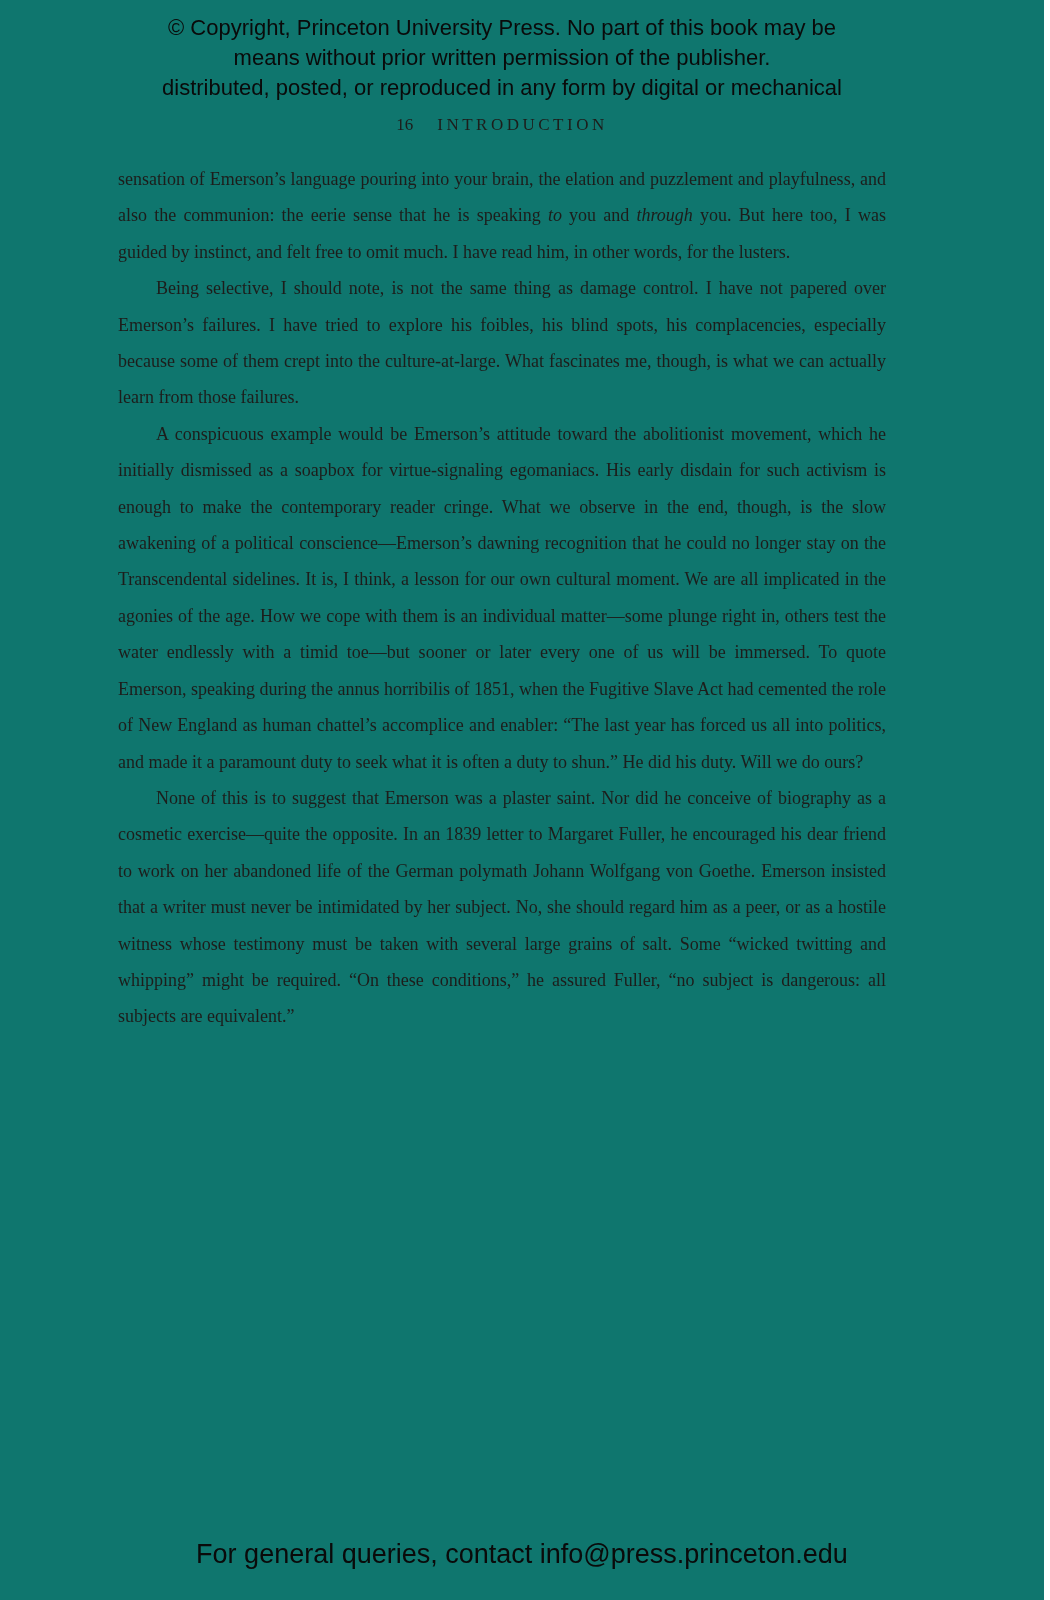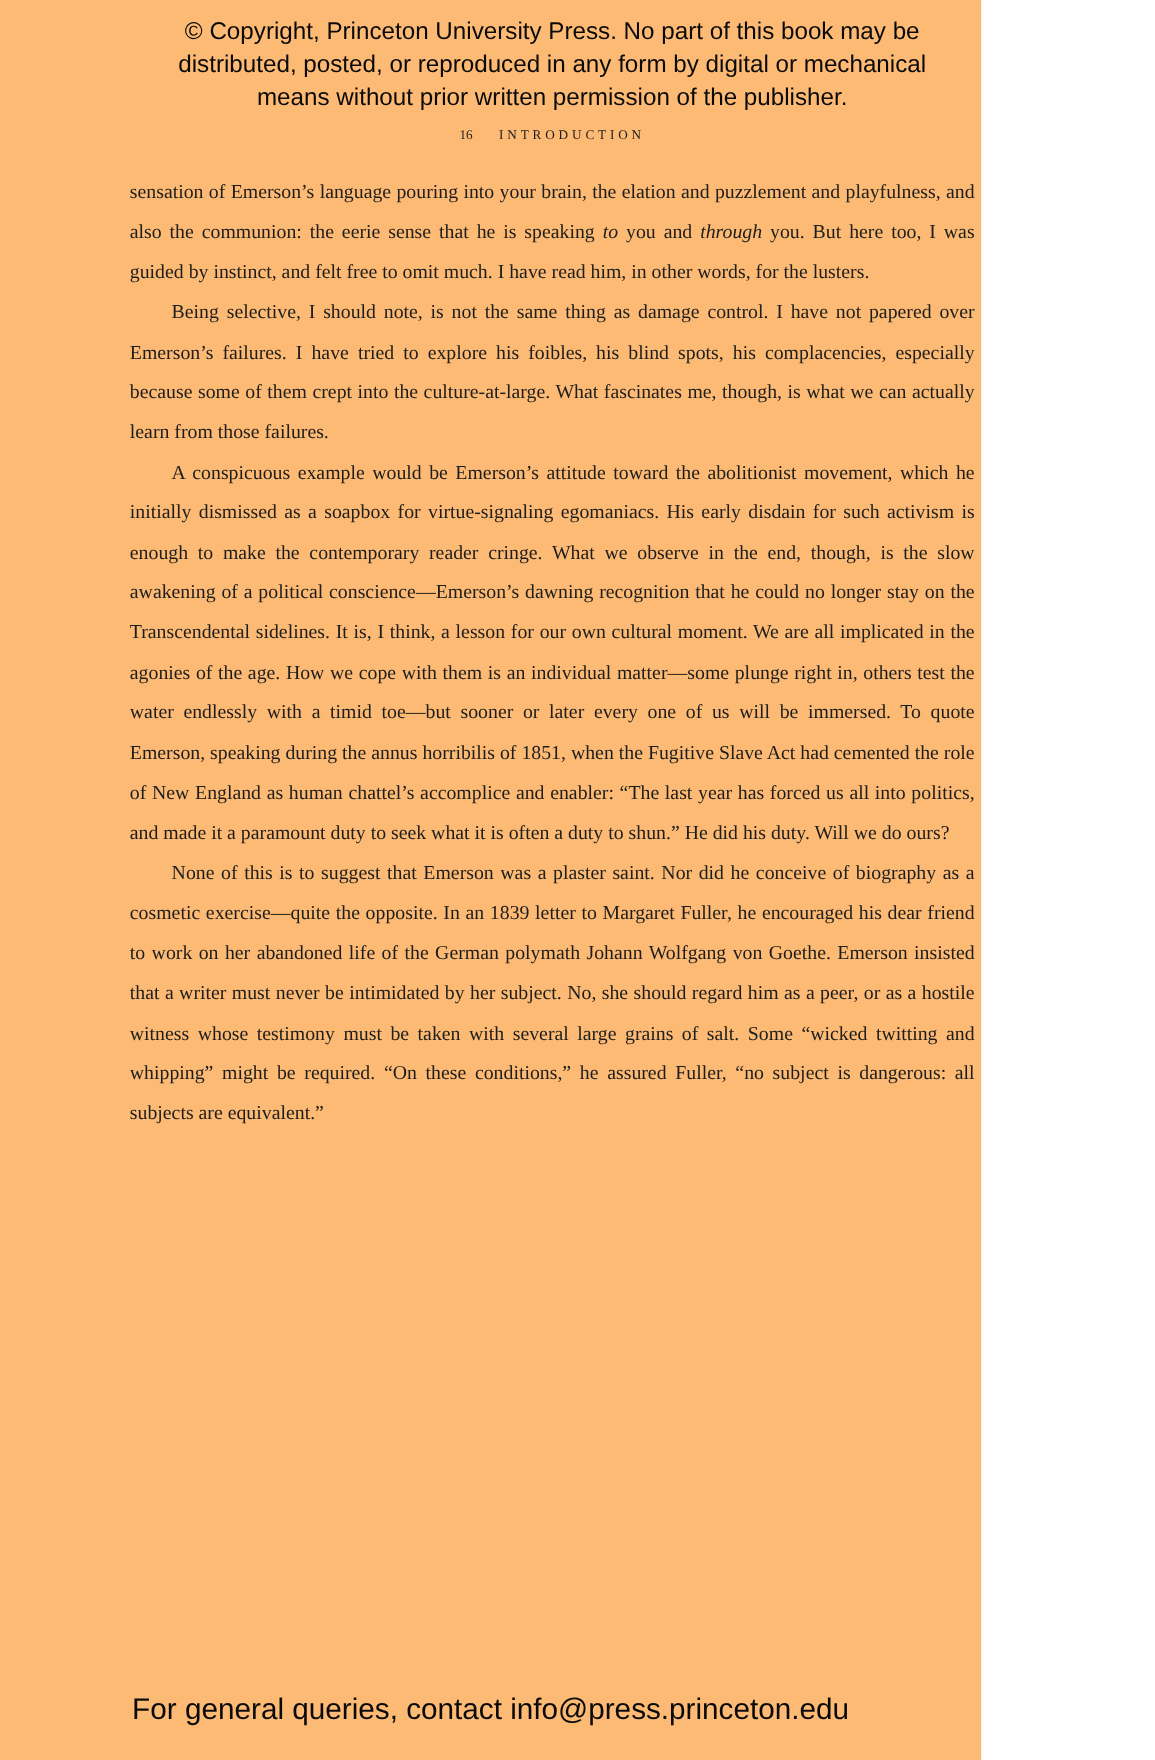--- a/index.html
+++ b/index.html
@@ -1,41 +1,41 @@
 <!DOCTYPE html>
 <html><head>
 <meta charset="utf-8">
 <style>
   html, body { margin: 0; padding: 0; background: #ffffff; }
   .page {
     position: relative;
-    width: 892px;
+    width: 1044px;
     height: 1600px;
-    background: #fdba74;
+    background: #0f766e;
     overflow: hidden;
     font-family: "Liberation Serif", serif;
     color: #1d1d1b;
   }
   .copyright {
     padding-top: 13px;
     width: 768px;
     margin-left: 118px;
     text-align: center;
     font-family: "Liberation Sans", sans-serif;
     font-size: 22px;
     line-height: 30px;
     color: #0a0a0a;
   }
   .c-line { white-space: nowrap; }
   .running-head {
     margin-top: 12px;
     width: 768px;
     margin-left: 118px;
     text-align: center;
-    font-size: 12px;
+    font-size: 17px;
     color: #1d1d1b;
   }
   .pagenum { margin-right: 24px; }
   .section { letter-spacing: 3.5px; }
   .body-text {
     width: 768px;
     margin: 26px 0 0 118px;
     font-size: 18px;
     line-height: 36.4px;
     text-align: justify;
@@ -54,22 +54,22 @@
     color: #0a0a0a;
   }
 </style>
 </head>
 <body>
 
 <div class="page">
 
   <div class="copyright">
       <div class="c-line">© Copyright, Princeton University Press. No part of this book may be</div>
+      <div class="c-line">means without prior written permission of the publisher.</div>
       <div class="c-line">distributed, posted, or reproduced in any form by digital or mechanical</div>
-      <div class="c-line">means without prior written permission of the publisher.</div>
     </div>
 
   <div class="running-head">
     <span class="pagenum">16</span><span class="section">INTRODUCTION</span>
   </div>
 
   <div class="body-text">
       <p class="para"><span>sensation of Emerson’s language pouring into your brain, the elation and puzzlement and playfulness, and also the communion: the eerie sense that he is speaking </span><em>to</em><span> you and </span><em>through</em><span> you. But here too, I was guided by instinct, and felt free to omit much. I have read him, in other words, for the lusters.</span></p>
       <p class="para indent"><span>Being selective, I should note, is not the same thing as damage control. I have not papered over Emerson’s failures. I have tried to explore his foibles, his blind spots, his complacencies, especially because some of them crept into the culture-at-large. What fascinates me, though, is what we can actually learn from those failures.</span></p>
       <p class="para indent"><span>A conspicuous example would be Emerson’s attitude toward the abolitionist movement, which he initially dismissed as a soapbox for virtue-signaling egomaniacs. His early disdain for such activism is enough to make the contemporary reader cringe. What we observe in the end, though, is the slow awakening of a political conscience—Emerson’s dawning recognition that he could no longer stay on the Transcendental sidelines. It is, I think, a lesson for our own cultural moment. We are all implicated in the agonies of the age. How we cope with them is an individual matter—some plunge right in, others test the water endlessly with a timid toe—but sooner or later every one of us will be immersed. To quote Emerson, speaking during the annus horribilis of 1851, when the Fugitive Slave Act had cemented the role of New England as human chattel’s accomplice and enabler: “The last year has forced us all into politics, and made it a paramount duty to seek what it is often a duty to shun.” He did his duty. Will we do ours?</span></p>

